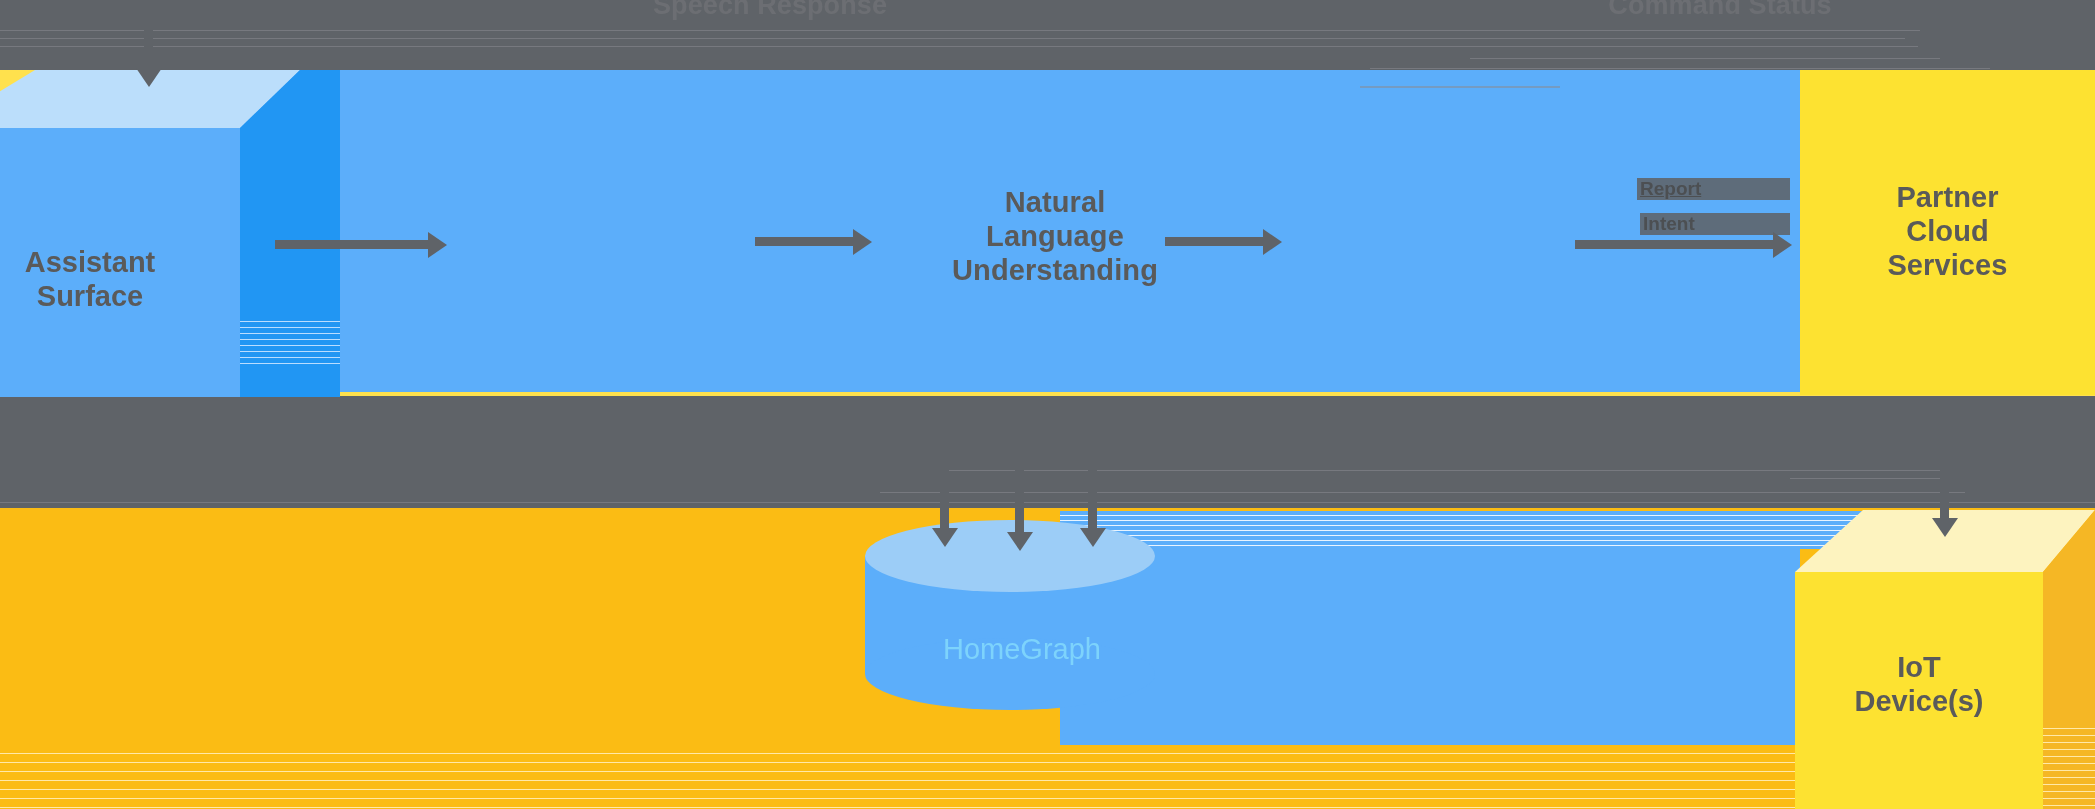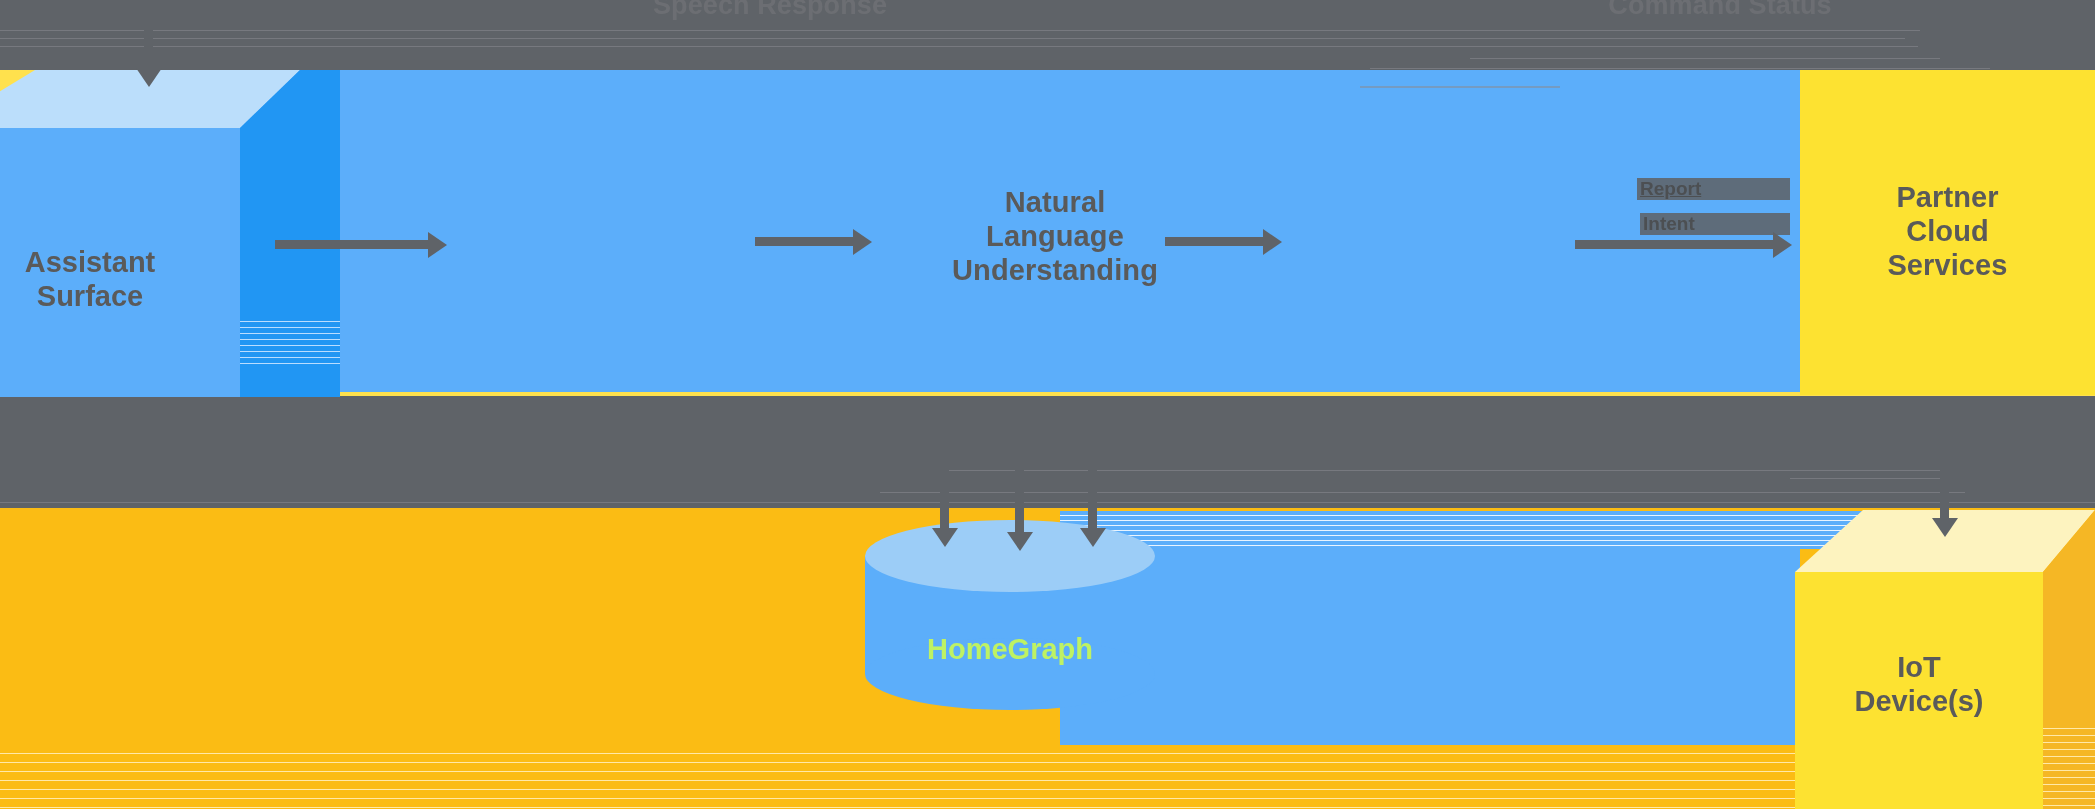--- a/index.html
+++ b/index.html
@@ -42,21 +42,21 @@
     white-space:pre-line;
   }
 
   
   .cyl{position:absolute;}
   .cyl .body{position:absolute;background:#5caefa;}
   .cyl .top{position:absolute;background:#9ccdf7;border-radius:50%;}
   .cyl .bottom{position:absolute;background:#5caefa;border-radius:50%;}
   .cyl .cap-txt{
     position:absolute;width:100%;text-align:center;
-    color:#bef264;font-weight:700;font-size:29px;
+    color:#7dd3fc;font-weight:400;font-size:29px;margin-left:12px;
   }
 
   
   .arrow-h{position:absolute;height:9px;background:#5f6368;}
   .arrow-h::after{
     content:"";position:absolute;right:-17px;top:50%;
     transform:translateY(-50%);
     border-left:19px solid #5f6368;
     border-top:13px solid transparent;
     border-bottom:13px solid transparent;

